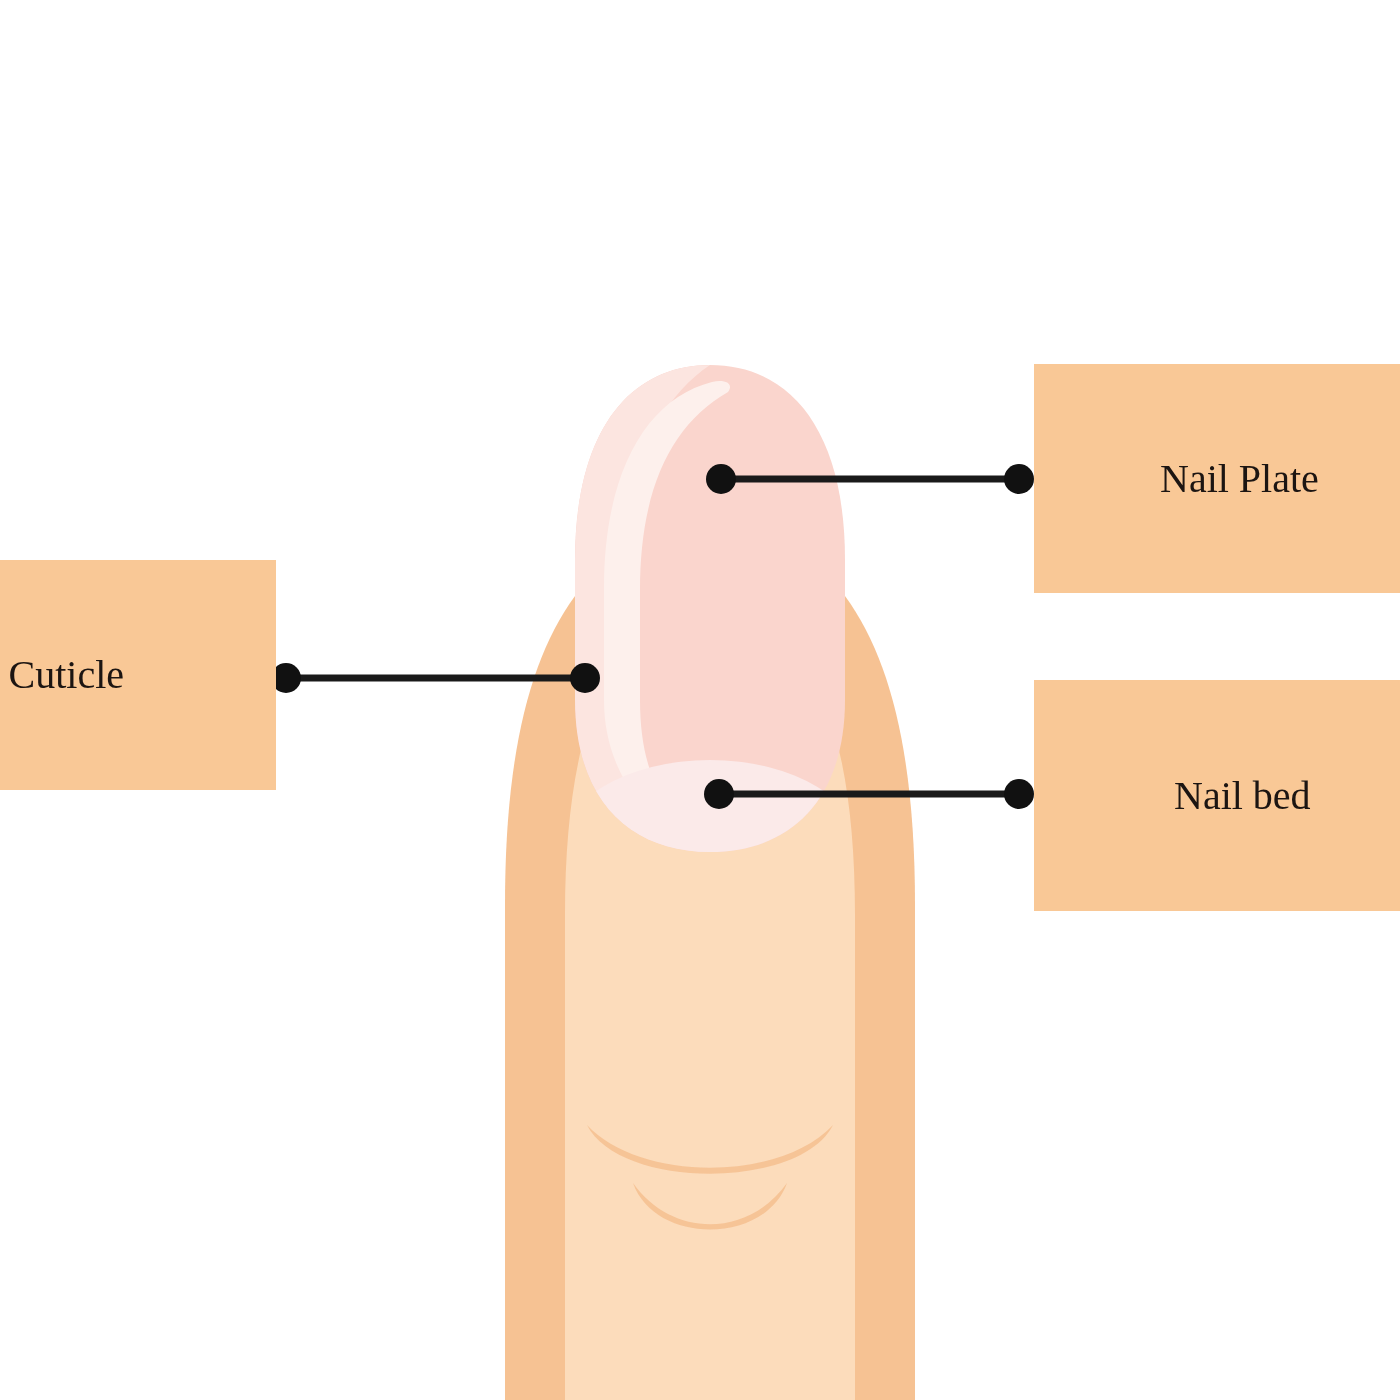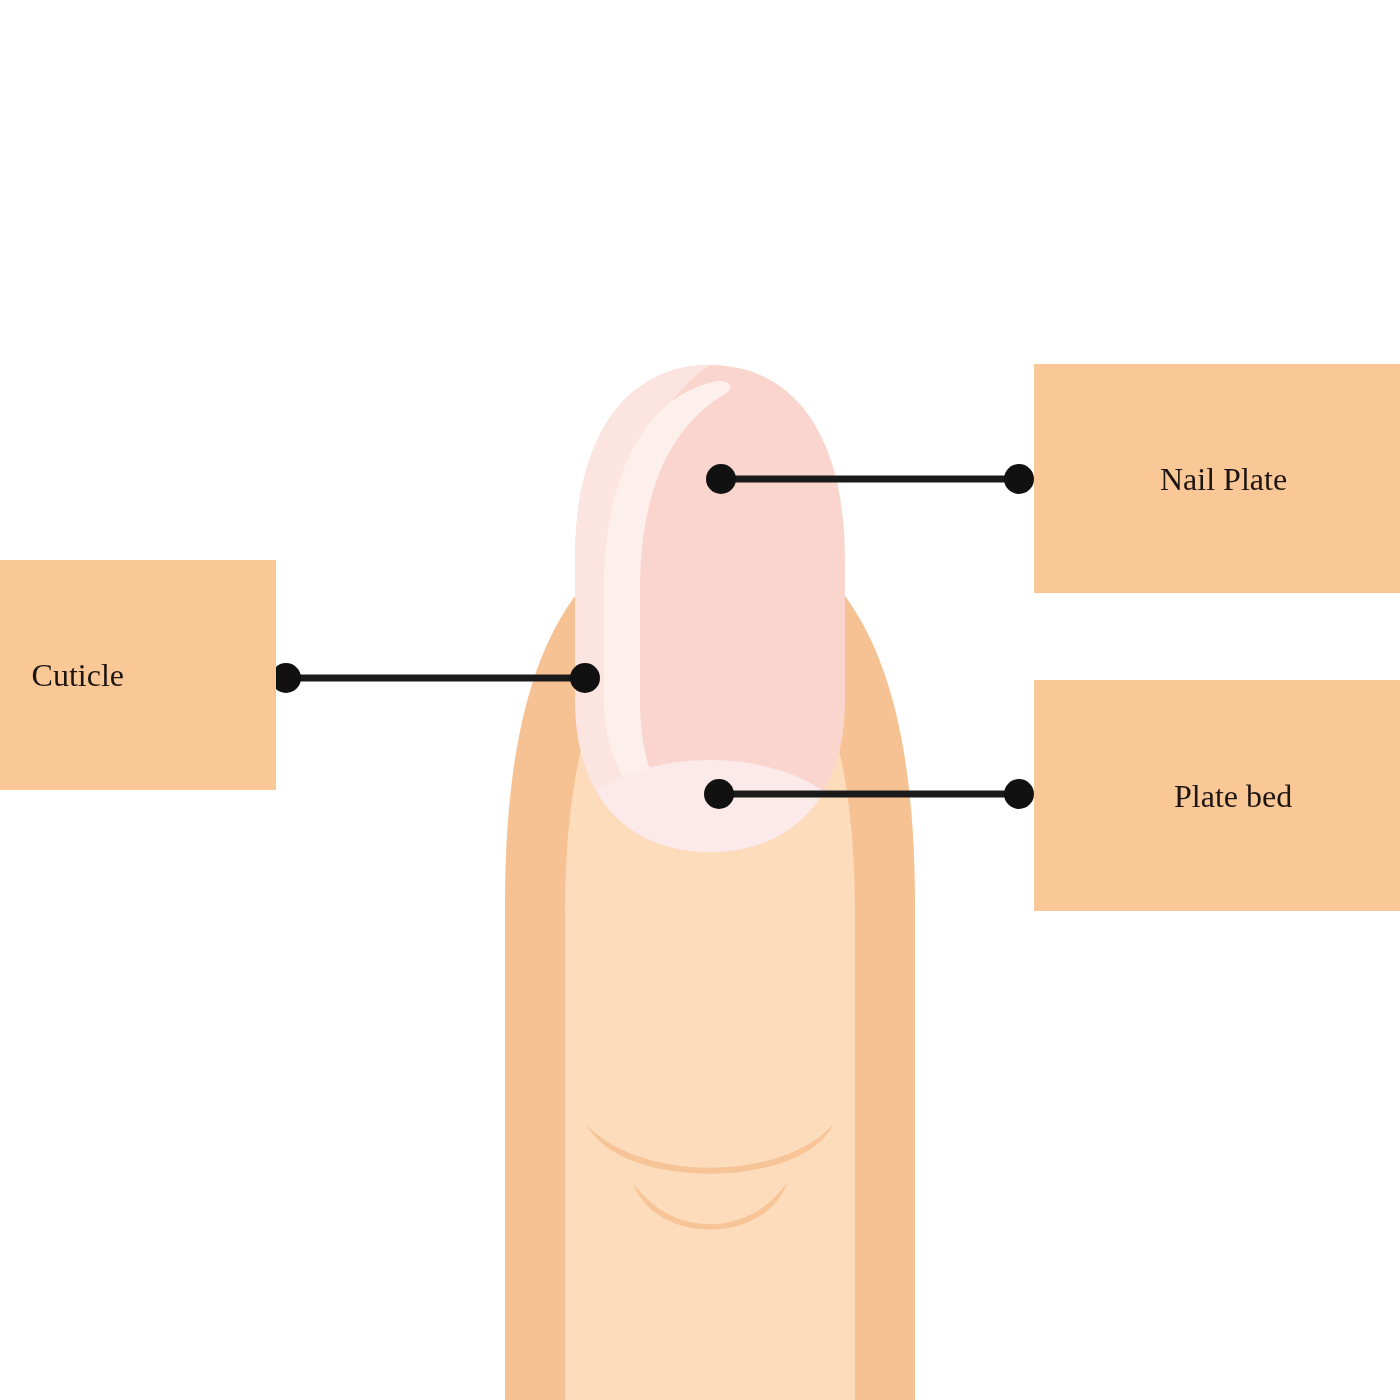--- a/index.html
+++ b/index.html
@@ -29,21 +29,21 @@
   }
   .label-box {
     position: absolute;
     box-sizing: border-box;
     display: flex;
     align-items: center;
     background: #f9c896;
   }
   .label-text {
     font-family: "Liberation Serif", "DejaVu Serif", serif;
-    font-size: 32px;
+    font-size: 40px;
     line-height: 1;
     color: #1c1512;
     white-space: nowrap;
   }
   #box-nail-plate {
     left: 1034px;
     top: 364px;
     width: 420px;
     height: 229px;
     justify-content: flex-start;
@@ -176,20 +176,20 @@
         <circle cx="585" cy="678" r="15" fill="#111111"></circle>
       </g>
     </g>
   </svg>
 
   <div class="label-box" id="box-nail-plate">
     <span class="label-text">Nail Plate</span>
   </div>
 
   <div class="label-box" id="box-nail-bed">
-    <span class="label-text">Plate bed</span>
+    <span class="label-text">Nail bed</span>
   </div>
 
   <div class="label-box" id="box-cuticle">
     <span class="label-text">Cuticle</span>
   </div>
 
 </div>
 
 </body></html>

